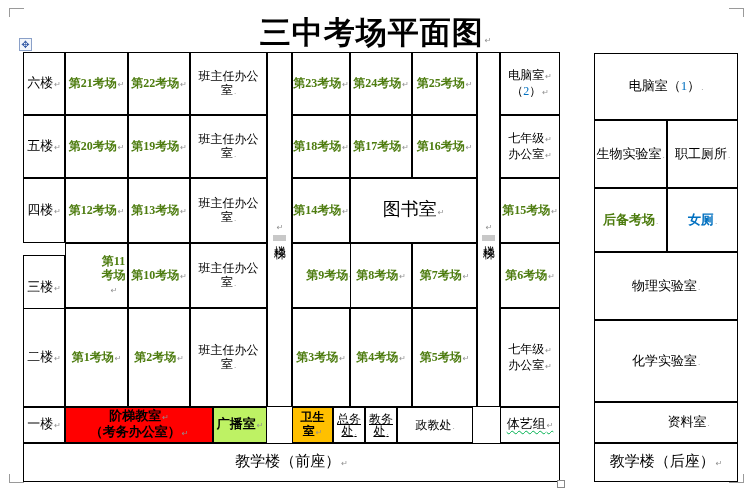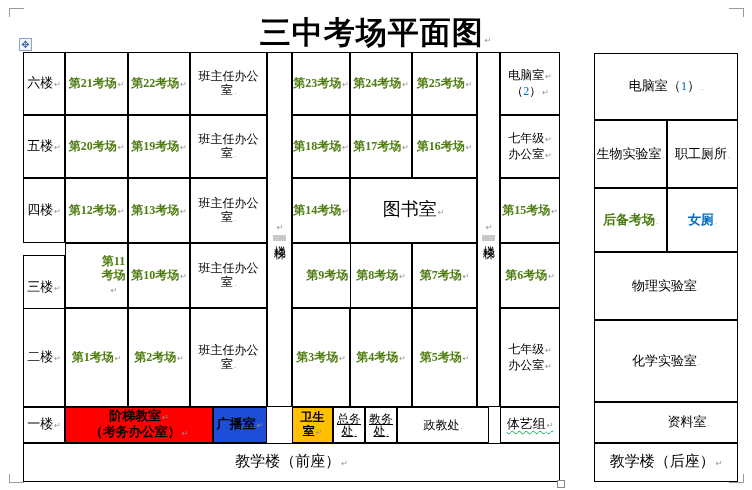--- a/index.html
+++ b/index.html
@@ -12,21 +12,21 @@
         display:flex;flex-direction:column;align-items:center;justify-content:center;
         text-align:center;font-size:12px;line-height:14px;overflow:hidden;}
   .red{color:#4d7c0f;font-weight:bold;}
   .blue{color:#0070C0;font-weight:bold;}
   .bold{font-weight:bold;}
   .f13{font-size:13px;}
   .f14{font-size:18px;text-align:right;}
   .f15{font-size:15px;}
   .f10{font-size:12px;line-height:12px;text-decoration:underline;}
   .bg-stage{background:#FF0000;}
-  .bg-broadcast{background:#1d4ed8;}
+  .bg-broadcast{background:#bef264;}
   .bg-clinic{background:#FFC000;}
   .spell{text-decoration:underline;text-decoration-style:wavy;text-decoration-color:#00B050;
          text-decoration-thickness:1px;text-underline-offset:2px;}
   .m-arrow::after{content:"\21B5";color:#909090;font-size:8px;font-weight:normal;
                   margin-left:1px;font-family:"DejaVu Sans",sans-serif;}
   .m-dot::after{content:".";color:#909090;font-size:9px;font-weight:normal;margin-left:1px;}
   .stairs-text{writing-mode:vertical-rl;text-orientation:upright;background:#C8C8C8;
                font-size:12px;line-height:13px;letter-spacing:2px;padding:1px 0;}
   .move-handle{position:absolute;left:19px;top:38px;width:13px;height:13px;box-sizing:border-box;
                border:1px solid #8aa0c8;background:#f2f6fb;display:flex;align-items:center;
@@ -201,21 +201,21 @@
       <span class="bold m-arrow">室</span>
     </div>
     <div class="cell f10" style="left:310px;top:355px;width:32px;height:36px;">
       <span>总务</span>
       <span class="m-dot">处</span>
     </div>
     <div class="cell f10" style="left:342px;top:355px;width:32px;height:36px;">
       <span>教务</span>
       <span class="m-dot">处</span>
     </div>
-    <div class="cell" style="left:374px;top:355px;width:92px;height:36px;">
+    <div class="cell" style="left:374px;top:355px;width:76px;height:36px;">
         <span class="m-dot">政教处</span>
       </div>
     <div class="cell f13" style="left:477px;top:355px;width:60px;height:36px;">
         <span class="spell m-arrow">体艺组</span>
       </div>
 
     <div class="cell" style="left:244px;top:0;width:25px;height:355px;justify-content:center;">
       <span class="m-arrow"></span>
       <span class="stairs-text">楼梯</span>
     </div>

